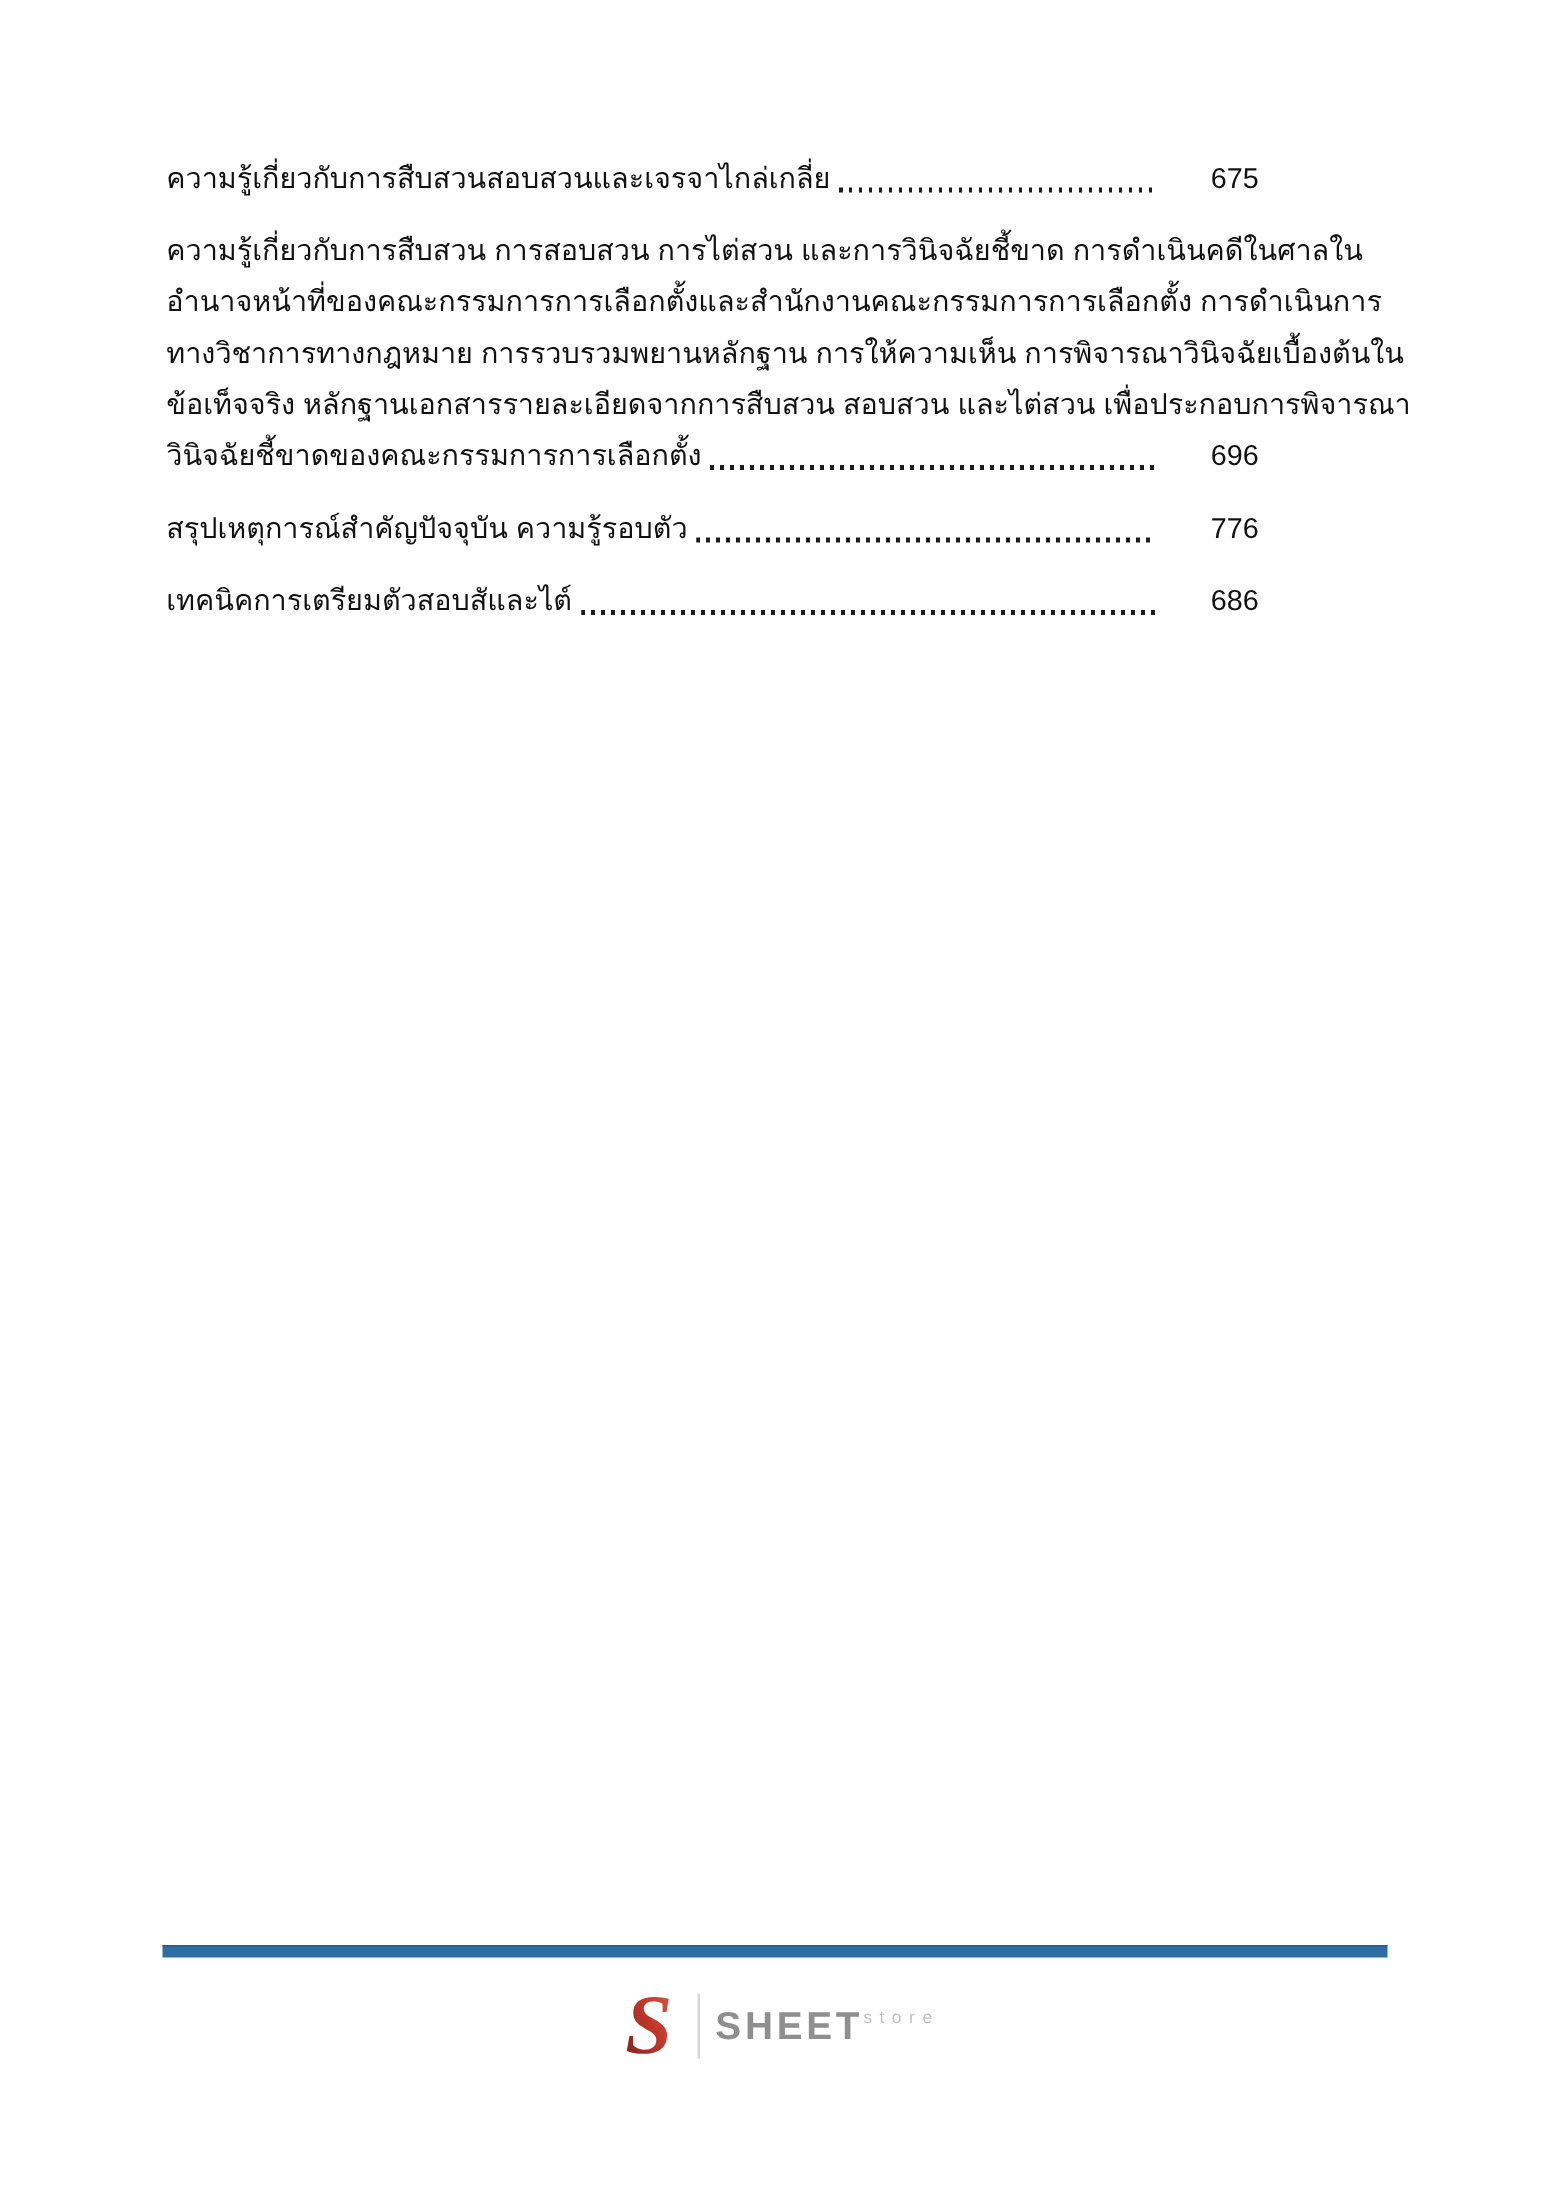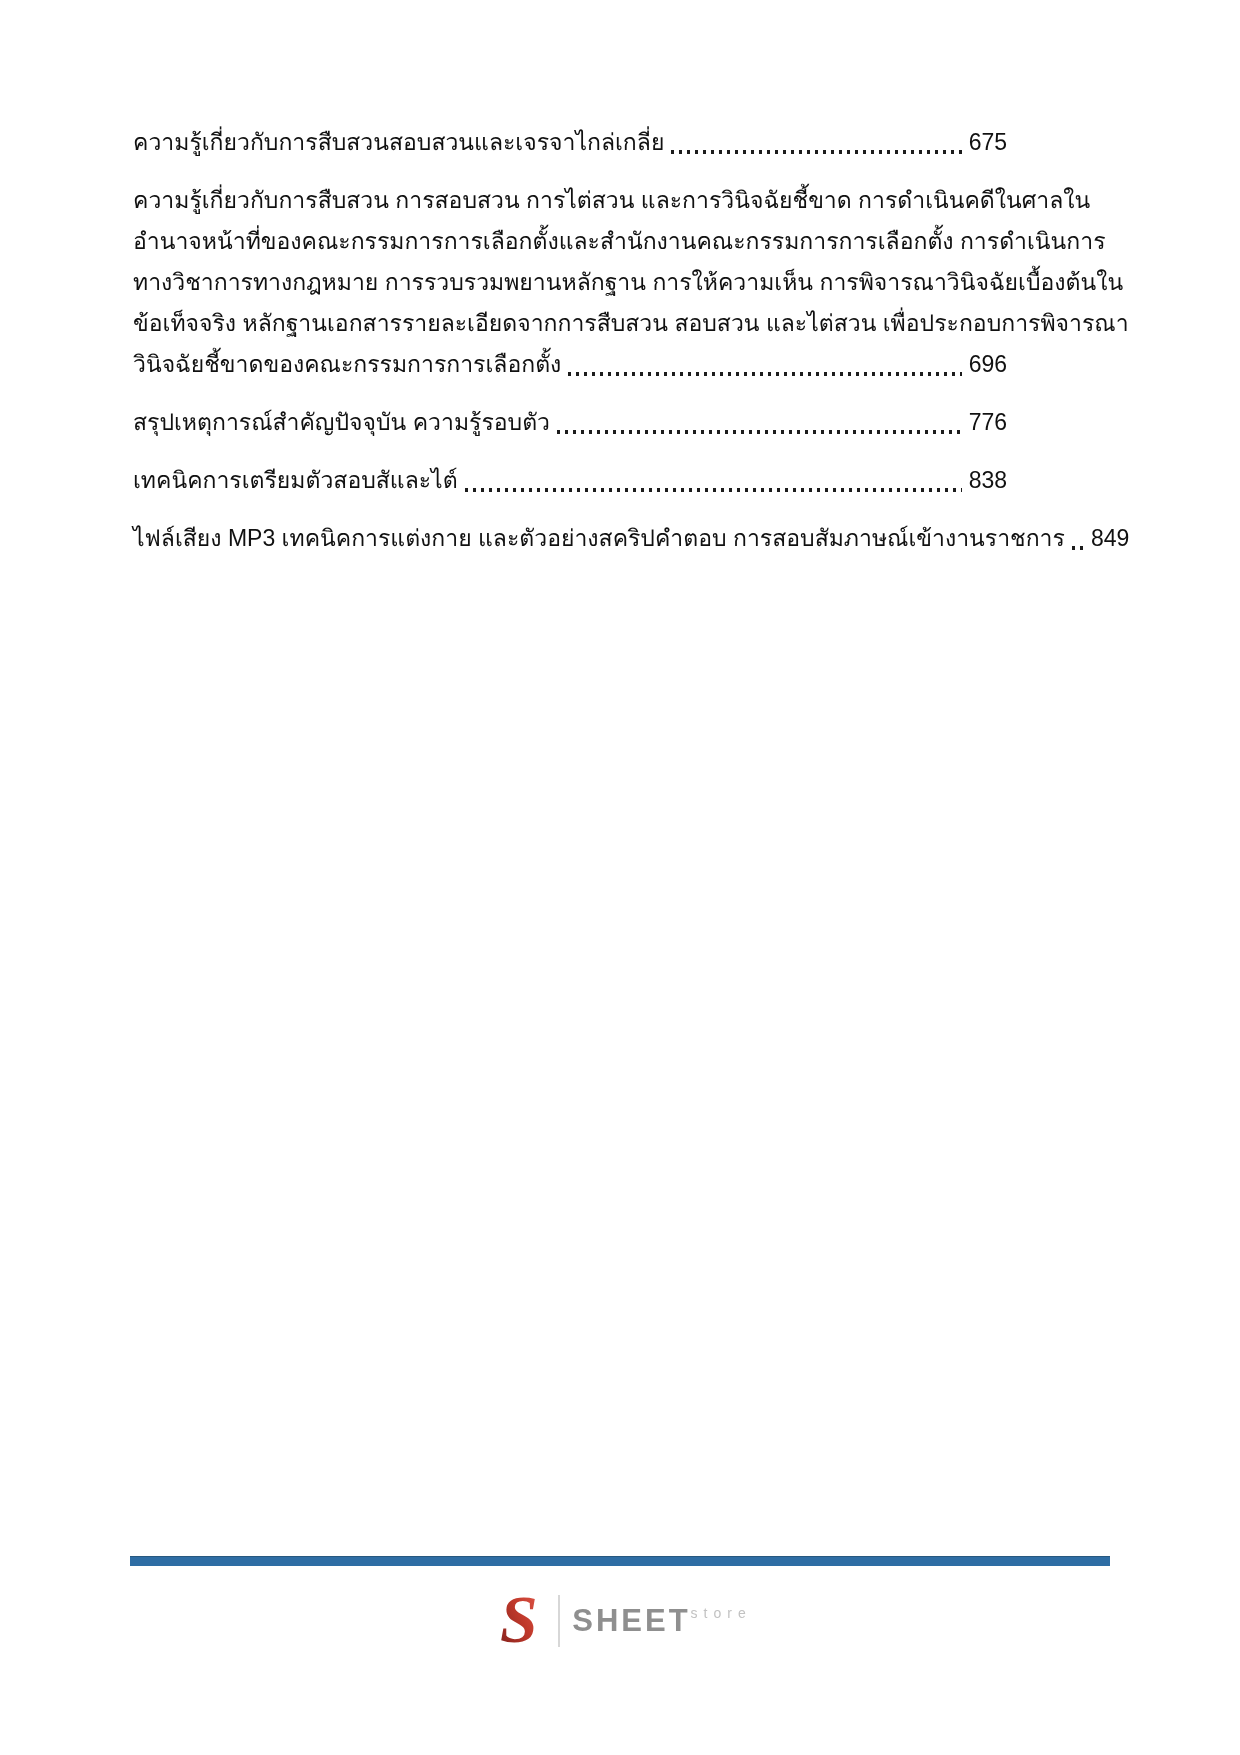--- a/index.html
+++ b/index.html
@@ -45,20 +45,21 @@
   .leader {
     flex: 1 1 auto;
     height: 4px;
     margin: 0 7px 9px 7px;
     background-image: repeating-linear-gradient(to right, #1c1c1c 0 3px, transparent 3px 8px);
     min-width: 12px;
   }
   .page-num {
     white-space: nowrap;
     color: #111111;
+    margin-left: 38px;
   }
   .footer-bar {
     position: absolute;
     left: 130px;
     top: 1556px;
     width: 980px;
     height: 9px;
     background: #2e6da4;
     border-top: 1px solid #27587f;
   }
@@ -129,28 +130,21 @@
         <div class="tail-row">
           <span class="tail-text">สรุปเหตุการณ์สำคัญปัจจุบัน ความรู้รอบตัว</span>
           <span class="leader"></span>
           <span class="page-num">776</span>
         </div>
       </div>
       <div class="toc-entry">
         <div class="tail-row">
           <span class="tail-text">เทคนิคการเตรียมตัวสอบสัและไต์</span>
           <span class="leader"></span>
-          <span class="page-num">838</span>
-        </div>
-      </div>
-      <div class="toc-entry">
-        <div class="tail-row">
-          <span class="tail-text">ไฟล์เสียง MP3 เทคนิคการแต่งกาย และตัวอย่างสคริปคำตอบ การสอบสัมภาษณ์เข้างานราชการ</span>
-          <span class="leader"></span>
-          <span class="page-num">849</span>
+          <span class="page-num">686</span>
         </div>
       </div>
     </div>
 
   <div class="footer-bar"></div>
 
   <div class="footer-logo">
     <svg class="logo-s" viewBox="0 0 60 72" xmlns="http://www.w3.org/2000/svg">
       <defs>
         <linearGradient id="sGrad" x1="0" y1="1" x2="1" y2="0">

